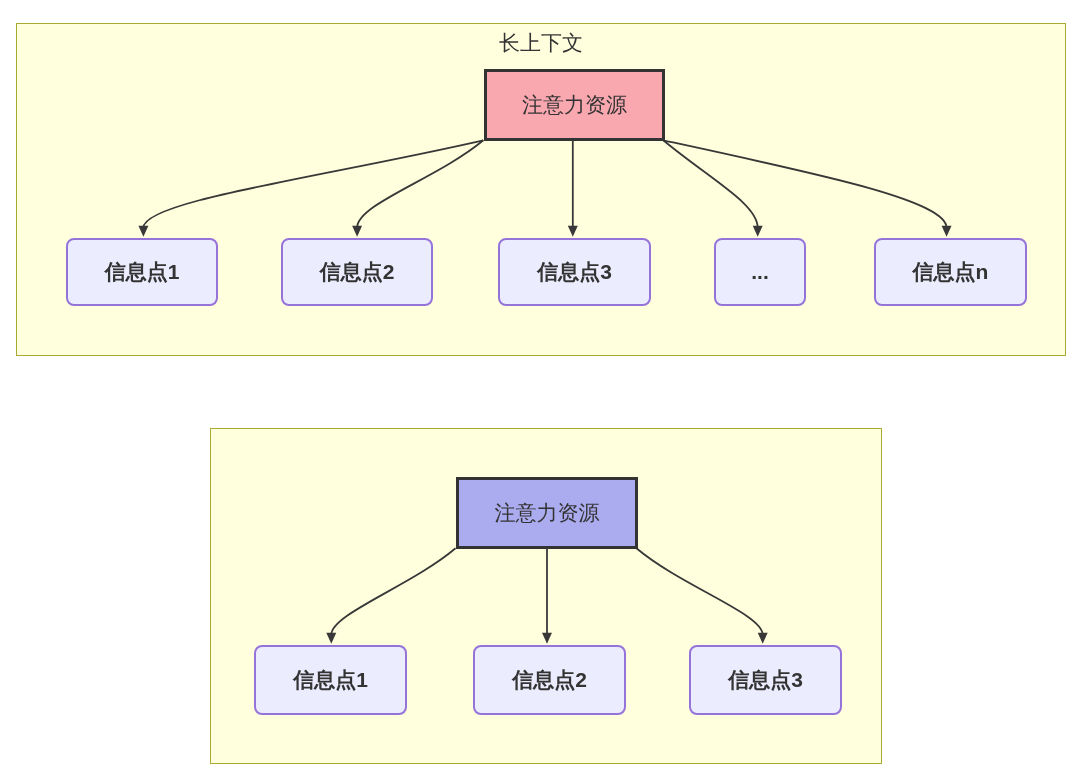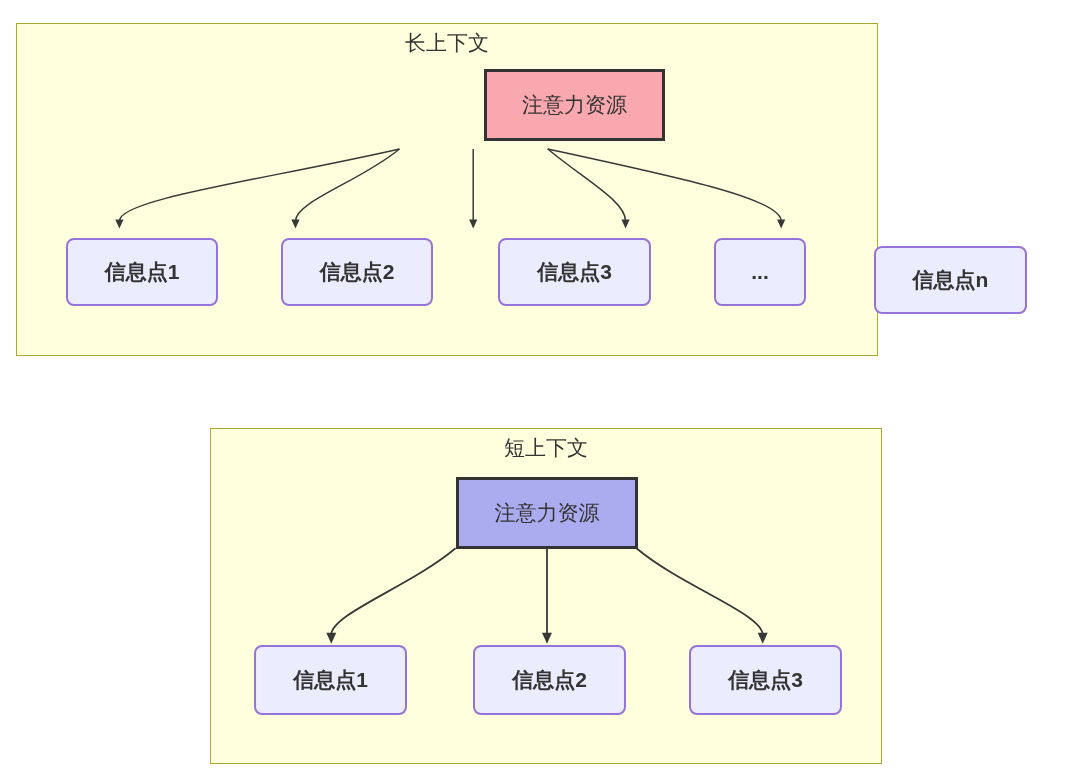--- a/index.html
+++ b/index.html
@@ -49,21 +49,21 @@
     font-size:21px;
   }
   .source-pink{background:#f9a8b0;}
   .source-violet{background:#ababef;}
 </style>
 </head>
 <body>
 
 <div class="canvas">
 
-  <section class="group" style="left:16px;top:23px;width:862px;height:333px;">
+  <section class="group" style="left:16px;top:23px;width:1050px;height:333px;">
 
     <svg class="edges" viewBox="0 0 1050 333">
       <g fill="none" stroke-width="1.8" stroke-linecap="butt" stroke="#383838">
         <path d="M467,117 C300,155 125,178 125,205"></path>
         <path d="M467,117 C420,156 340,181 340,205"></path>
         <path d="M557,117 L557,205"></path>
         <path d="M648,117 C695,156 743,181 743,205"></path>
         <path d="M648,117 C810,152 933,178 933,205"></path>
       </g>
       <g fill="#383838">
@@ -76,39 +76,38 @@
     </svg>
 
     <div class="group-title">长上下文</div>
 
     <div class="node source-node source-pink" style="left:467px;top:45px;width:181px;height:72px;">注意力资源</div>
 
     <div class="node info-node" style="left:49px;top:214px;width:152px;height:68px;">信息点1</div>
     <div class="node info-node" style="left:264px;top:214px;width:152px;height:68px;">信息点2</div>
     <div class="node info-node" style="left:481px;top:214px;width:153px;height:68px;">信息点3</div>
     <div class="node info-node" style="left:697px;top:214px;width:92px;height:68px;">...</div>
-    <div class="node info-node" style="left:857px;top:222px;width:153px;height:68px;">信息点n</div>
+    <div class="node info-node" style="left:857px;top:214px;width:153px;height:68px;">信息点n</div>
   </section>
 
   <section class="group" style="left:210px;top:428px;width:672px;height:336px;">
 
     <svg class="edges" viewBox="0 0 672 336">
       <g fill="none" stroke-width="1.8" stroke-linecap="butt" stroke="#383838">
         <path d="M245,120 C200,158 120,186 120,207"></path>
         <path d="M337,120 L337,207"></path>
         <path d="M427,120 C472,158 554,186 554,207"></path>
       </g>
       <g fill="#383838">
         <polygon points="115,205 125,205 120,216"></polygon>
         <polygon points="332,205 342,205 337,216"></polygon>
         <polygon points="549,205 559,205 554,216"></polygon>
       </g>
     </svg>
 
-    <div class="group-title">短上下文</div>
 
     <div class="node source-node source-violet" style="left:245px;top:48px;width:182px;height:72px;">注意力资源</div>
 
     <div class="node info-node" style="left:43px;top:216px;width:153px;height:70px;">信息点1</div>
     <div class="node info-node" style="left:262px;top:216px;width:153px;height:70px;">信息点2</div>
     <div class="node info-node" style="left:478px;top:216px;width:153px;height:70px;">信息点3</div>
   </section>
 
 </div>
 

